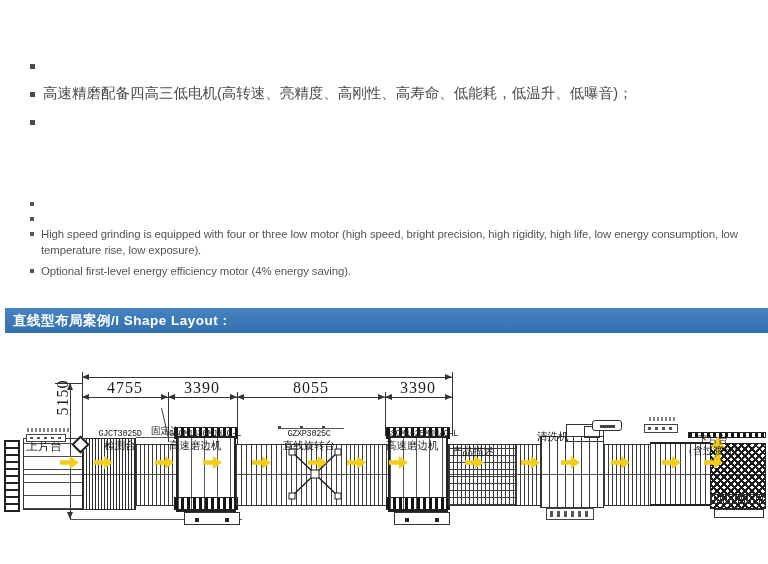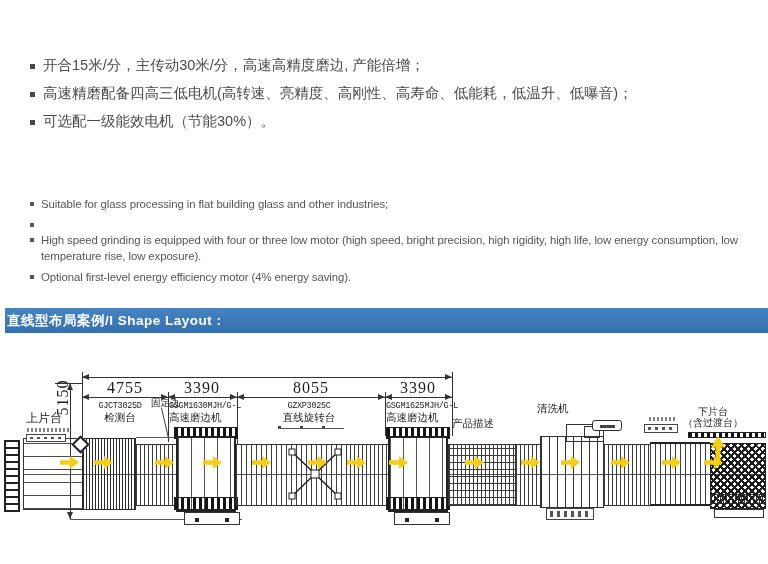--- a/index.html
+++ b/index.html
@@ -12,37 +12,37 @@
   .cn-bullets li{display:flex;height:28px;font-size:14.5px;color:#4a4a4a;}
   .cn-bullets .sq{flex:none;width:5px;height:5px;background:#4a4a4a;margin:8px 8px 0 0;}
   .en-heading{position:absolute;left:30px;top:165px;font-size:16.5px;font-weight:bold;color:#3c3c3c;}
   .en-bullets{position:absolute;left:30px;top:196px;width:742px;margin:0;padding:0;list-style:none;}
   .en-bullets li{display:flex;font-size:11.4px;line-height:16px;color:#555;margin-bottom:5px;letter-spacing:-0.1px;}
   .en-bullets .sq{flex:none;width:4px;height:4px;background:#555;margin:6px 7px 0 0;}
 
   
   .banner{position:absolute;left:5px;top:308px;width:763px;height:25px;
           background:linear-gradient(#4583c2,#3470ae);display:flex;align-items:center;}
-  .banner span{color:#fff;font-weight:bold;font-size:13.5px;padding-left:2px;letter-spacing:0.5px;}
+  .banner span{color:#fff;font-weight:bold;font-size:13.5px;padding-left:8px;letter-spacing:0.5px;}
 
   
   .diagram{position:absolute;left:0;top:340px;width:768px;height:224px;}
   .abs{position:absolute;box-sizing:border-box;}
   .hline{border-top:1px solid #333;height:0;}
   .vline{border-left:1px solid #333;width:0;}
   .dim-text{position:absolute;font-family:"Liberation Serif",serif;font-size:16px;color:#1d1d1d;
             text-align:center;letter-spacing:1px;}
   .dim-vert{transform:rotate(-90deg);}
   .ah{position:absolute;width:0;height:0;border-style:solid;}
   .ah.l{border-width:3px 7px 3px 0;border-color:transparent #333 transparent transparent;}
   .ah.r{border-width:3px 0 3px 7px;border-color:transparent transparent transparent #333;}
   .ah.u{border-width:0 3px 7px 3px;border-color:transparent transparent #333 transparent;}
   .ah.d{border-width:7px 3px 0 3px;border-color:#333 transparent transparent transparent;}
 
-  .mlabel{position:absolute;color:#1c1c1c;font-size:10.5px;line-height:11px;white-space:nowrap;}
+  .mlabel{position:absolute;color:#1c1c1c;font-size:10.5px;line-height:11px;white-space:nowrap;margin-top:28px;}
   .model{font-family:"Liberation Mono",monospace;font-size:8.5px;letter-spacing:-0.3px;}
   .ctr{text-align:center;}
   .tiny-strip{background:repeating-linear-gradient(90deg,#6e6e6e 0 2px,transparent 2px 4px);opacity:.85;}
   .tiny-box{border:1px solid #444;background:#fff;}
   .tiny-box .fill{position:absolute;left:3px;top:2px;right:3px;bottom:2px;
                   background:repeating-linear-gradient(90deg,#555 0 3px,transparent 3px 7px);}
   .round-box{border:1px solid #333;border-radius:3px;background:#fff;}
   .round-box .dash{position:absolute;left:7px;top:4px;width:15px;height:3px;background:#444;}
 
   
@@ -78,36 +78,33 @@
            filter:drop-shadow(0 0 0.6px #7a6605);}
 </style>
 </head>
 <body>
 
 <div class="page">
 
   <ul class="cn-bullets">
     <li>
         <span class="sq"></span>
-        <span>开合15米/分，主传动30米/分，高速高精度磨边, 产能倍增；</span>
       </li>
     <li>
         <span class="sq"></span>
         <span>高速精磨配备四高三低电机(高转速、亮精度、高刚性、高寿命、低能耗，低温升、低曝音)；</span>
       </li>
     <li>
         <span class="sq"></span>
-        <span>可选配一级能效电机（节能30%）。</span>
       </li>
   </ul>
 
   <ul class="en-bullets">
     <li>
         <span class="sq"></span>
-        <span>Suitable for glass processing in flat building glass and other industries;</span>
       </li>
     <li>
         <span class="sq"></span>
       </li>
     <li>
         <span class="sq"></span>
         <span>High speed grinding is equipped with four or three low motor (high speed, bright precision, high rigidity, high life, low energy consumption, low temperature rise, low exposure).</span>
       </li>
     <li>
         <span class="sq"></span>

